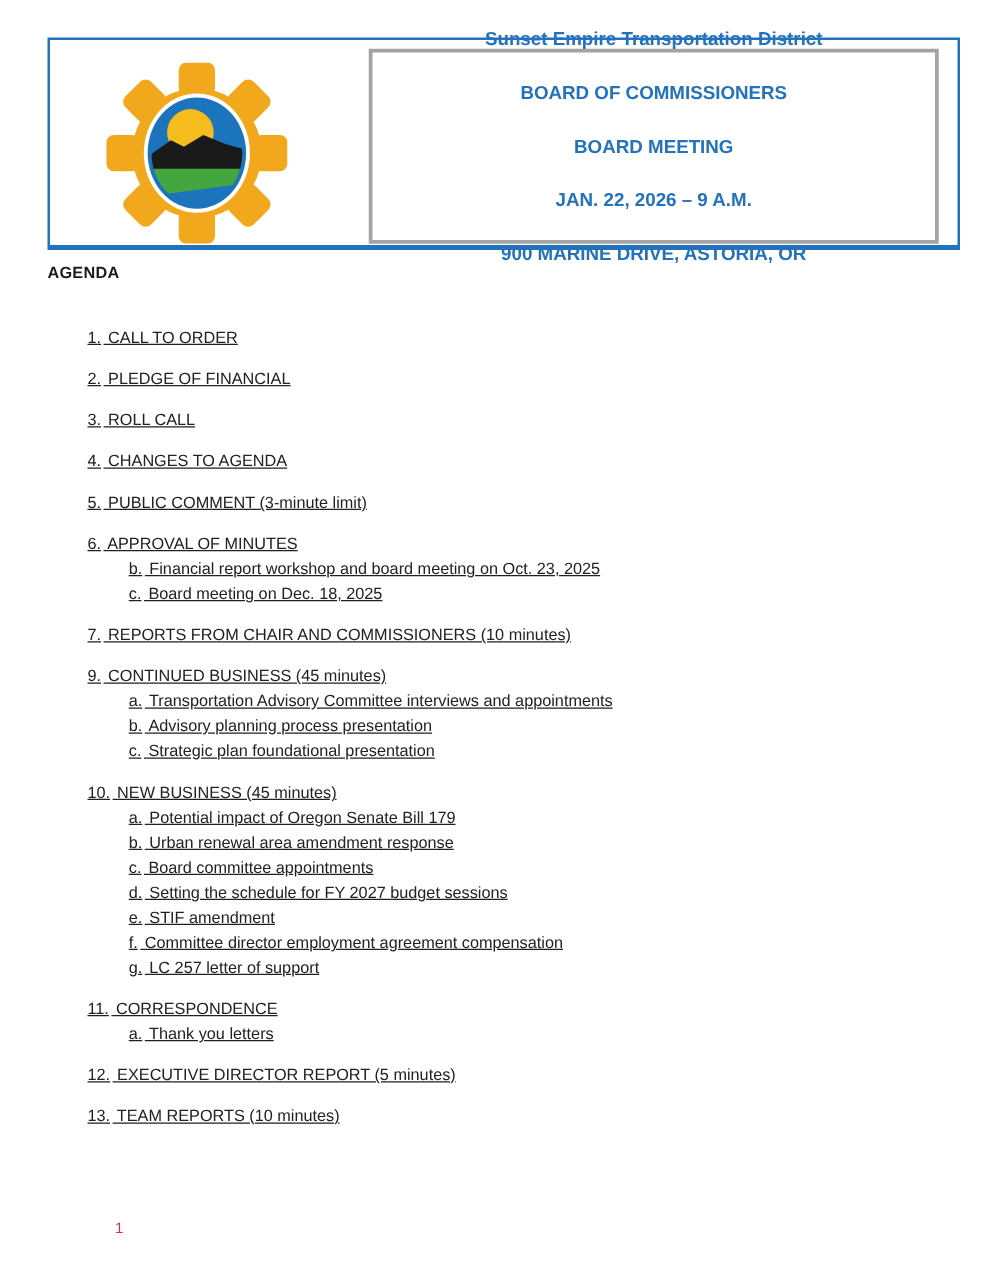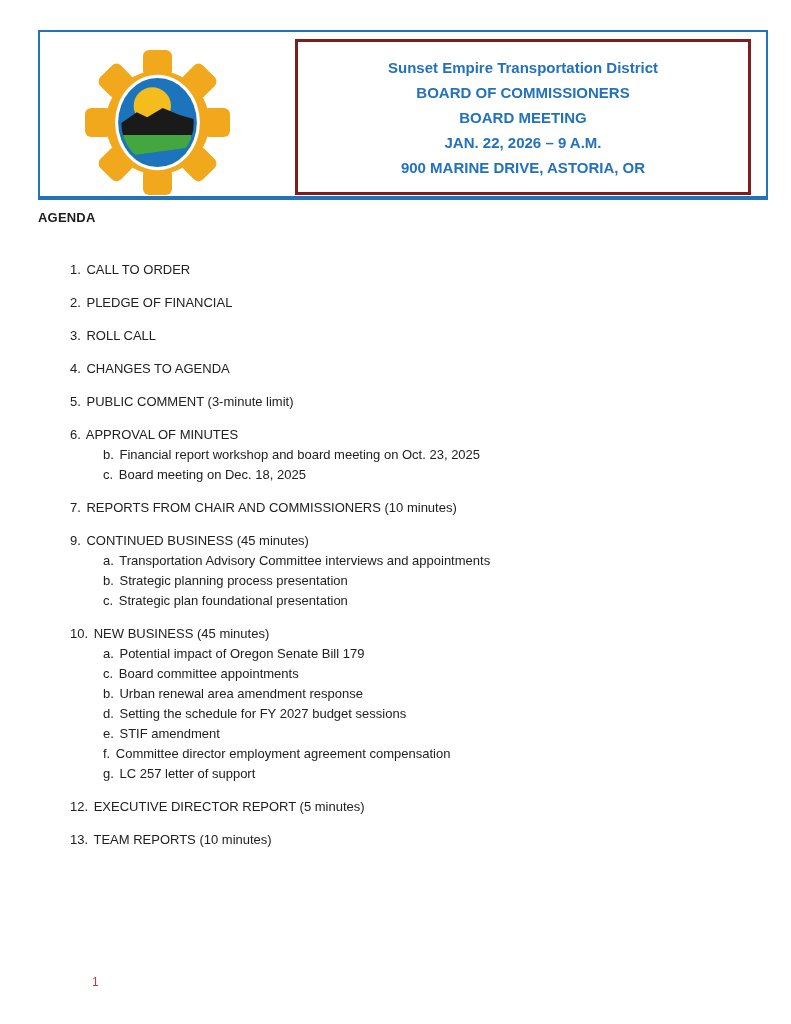--- a/index.html
+++ b/index.html
@@ -24,25 +24,25 @@
     background: #ffffff;
   }
   .logo-wrap {
     position: absolute; left: 45px; top: 18px;
     width: 145px; height: 145px;
   }
   .title-box {
     position: absolute;
     left: 255px; top: 7px;
     width: 456px; height: 156px;
-    border: 3px solid #7f1d1d;
+    border: 3px solid #a3a3a3;
     box-sizing: border-box;
     display: flex; flex-direction: column;
     justify-content: center; align-items: center;
-    gap: 0;
+    gap: 18px;
   }
   .title-line {
     color: #2372BD;
     font-weight: bold;
     font-size: 15px;
     line-height: 25px;
     text-align: center;
     white-space: nowrap;
   }
 
@@ -57,21 +57,21 @@
   }
 
   
   .agenda-list {
     position: absolute;
     left: 70px; top: 260px; right: 36px;
     font-size: 13px;
     line-height: 20px;
     color: #212121;
   }
-  .agenda-item { margin-top: 13px; }
+  .agenda-item { margin-top: 13px; text-decoration: underline; }
   .agenda-item:first-child { margin-top: 0; }
   .agenda-item-line { white-space: nowrap; }
   .agenda-sublist { padding-left: 33px; }
   .agenda-subitem { white-space: nowrap; }
   .num { margin-right: 2px; }
 
   
   .page-number {
     position: absolute;
     left: 92px; top: 975px;
@@ -156,37 +156,43 @@
           <div class="agenda-subitem"><span class="num">c.</span><span> Board meeting on Dec. 18, 2025</span></div>
         </div>
       </div>
       <div class="agenda-item">
         <div class="agenda-item-line"><span class="num">7.</span><span> REPORTS FROM CHAIR AND COMMISSIONERS (10 minutes)</span></div>
       </div>
       <div class="agenda-item">
         <div class="agenda-item-line"><span class="num">9.</span><span> CONTINUED BUSINESS (45 minutes)</span></div>
         <div class="agenda-sublist">
           <div class="agenda-subitem"><span class="num">a.</span><span> Transportation Advisory Committee interviews and appointments</span></div>
-          <div class="agenda-subitem"><span class="num">b.</span><span> Strategic planning process presentation</span></div>
+          <div class="agenda-subitem"><span class="num">b.</span><span> Advisory planning process presentation</span></div>
           <div class="agenda-subitem"><span class="num">c.</span><span> Strategic plan foundational presentation</span></div>
         </div>
       </div>
       <div class="agenda-item">
         <div class="agenda-item-line"><span class="num">10.</span><span> NEW BUSINESS (45 minutes)</span></div>
         <div class="agenda-sublist">
           <div class="agenda-subitem"><span class="num">a.</span><span> Potential impact of Oregon Senate Bill 179</span></div>
+          <div class="agenda-subitem"><span class="num">b.</span><span> Urban renewal area amendment response</span></div>
           <div class="agenda-subitem"><span class="num">c.</span><span> Board committee appointments</span></div>
-          <div class="agenda-subitem"><span class="num">b.</span><span> Urban renewal area amendment response</span></div>
           <div class="agenda-subitem"><span class="num">d.</span><span> Setting the schedule for FY 2027 budget sessions</span></div>
           <div class="agenda-subitem"><span class="num">e.</span><span> STIF amendment</span></div>
           <div class="agenda-subitem"><span class="num">f.</span><span> Committee director employment agreement compensation</span></div>
           <div class="agenda-subitem"><span class="num">g.</span><span> LC 257 letter of support</span></div>
         </div>
       </div>
       <div class="agenda-item">
+        <div class="agenda-item-line"><span class="num">11.</span><span> CORRESPONDENCE</span></div>
+        <div class="agenda-sublist">
+          <div class="agenda-subitem"><span class="num">a.</span><span> Thank you letters</span></div>
+        </div>
+      </div>
+      <div class="agenda-item">
         <div class="agenda-item-line"><span class="num">12.</span><span> EXECUTIVE DIRECTOR REPORT (5 minutes)</span></div>
       </div>
       <div class="agenda-item">
         <div class="agenda-item-line"><span class="num">13.</span><span> TEAM REPORTS (10 minutes)</span></div>
       </div>
     </div>
 
   <div class="page-number">1</div>
 
 </div>

